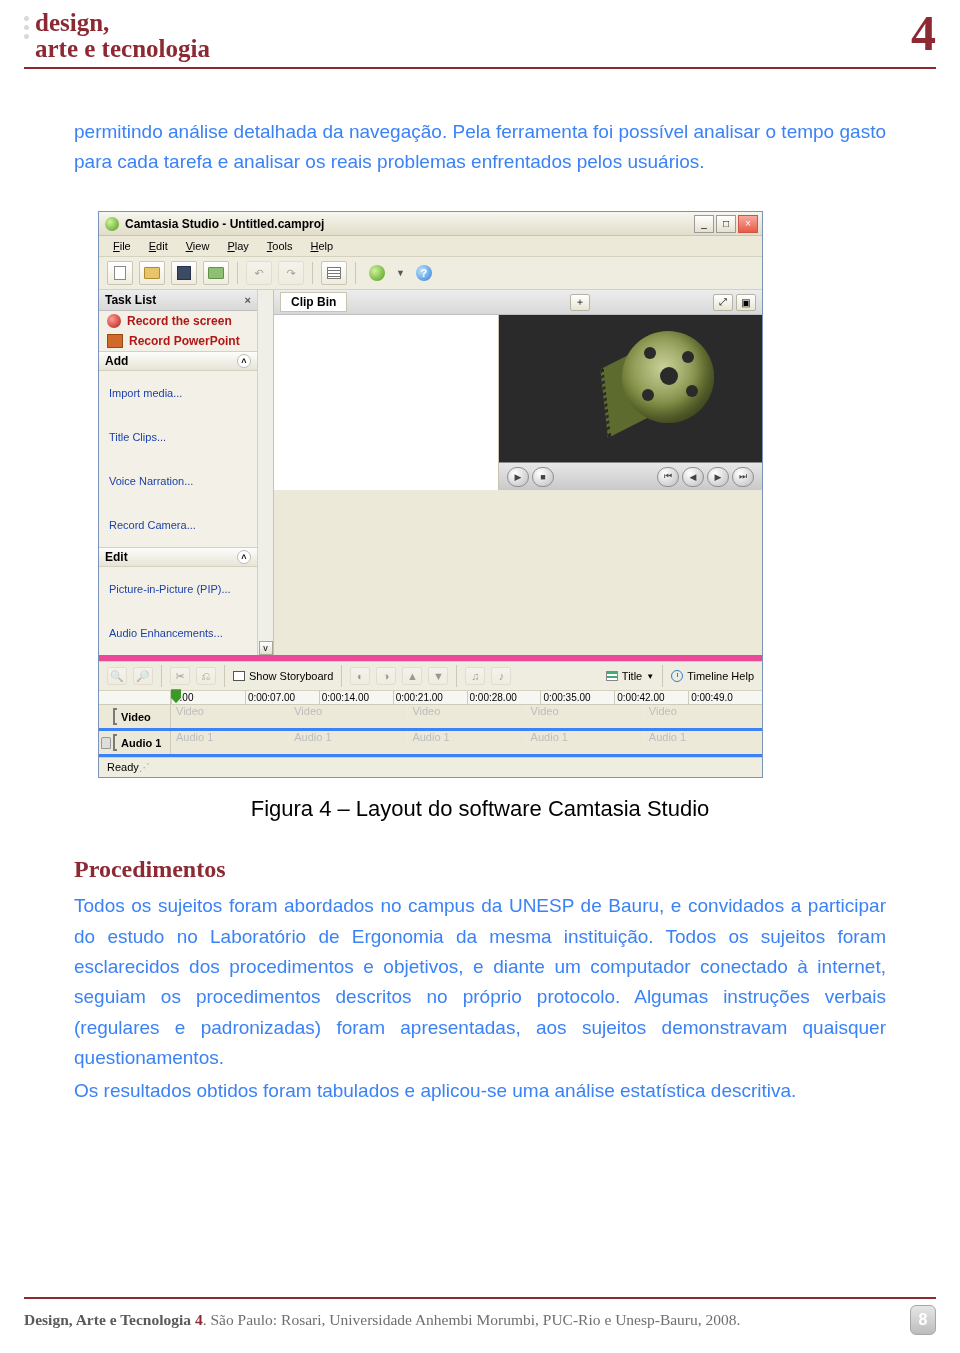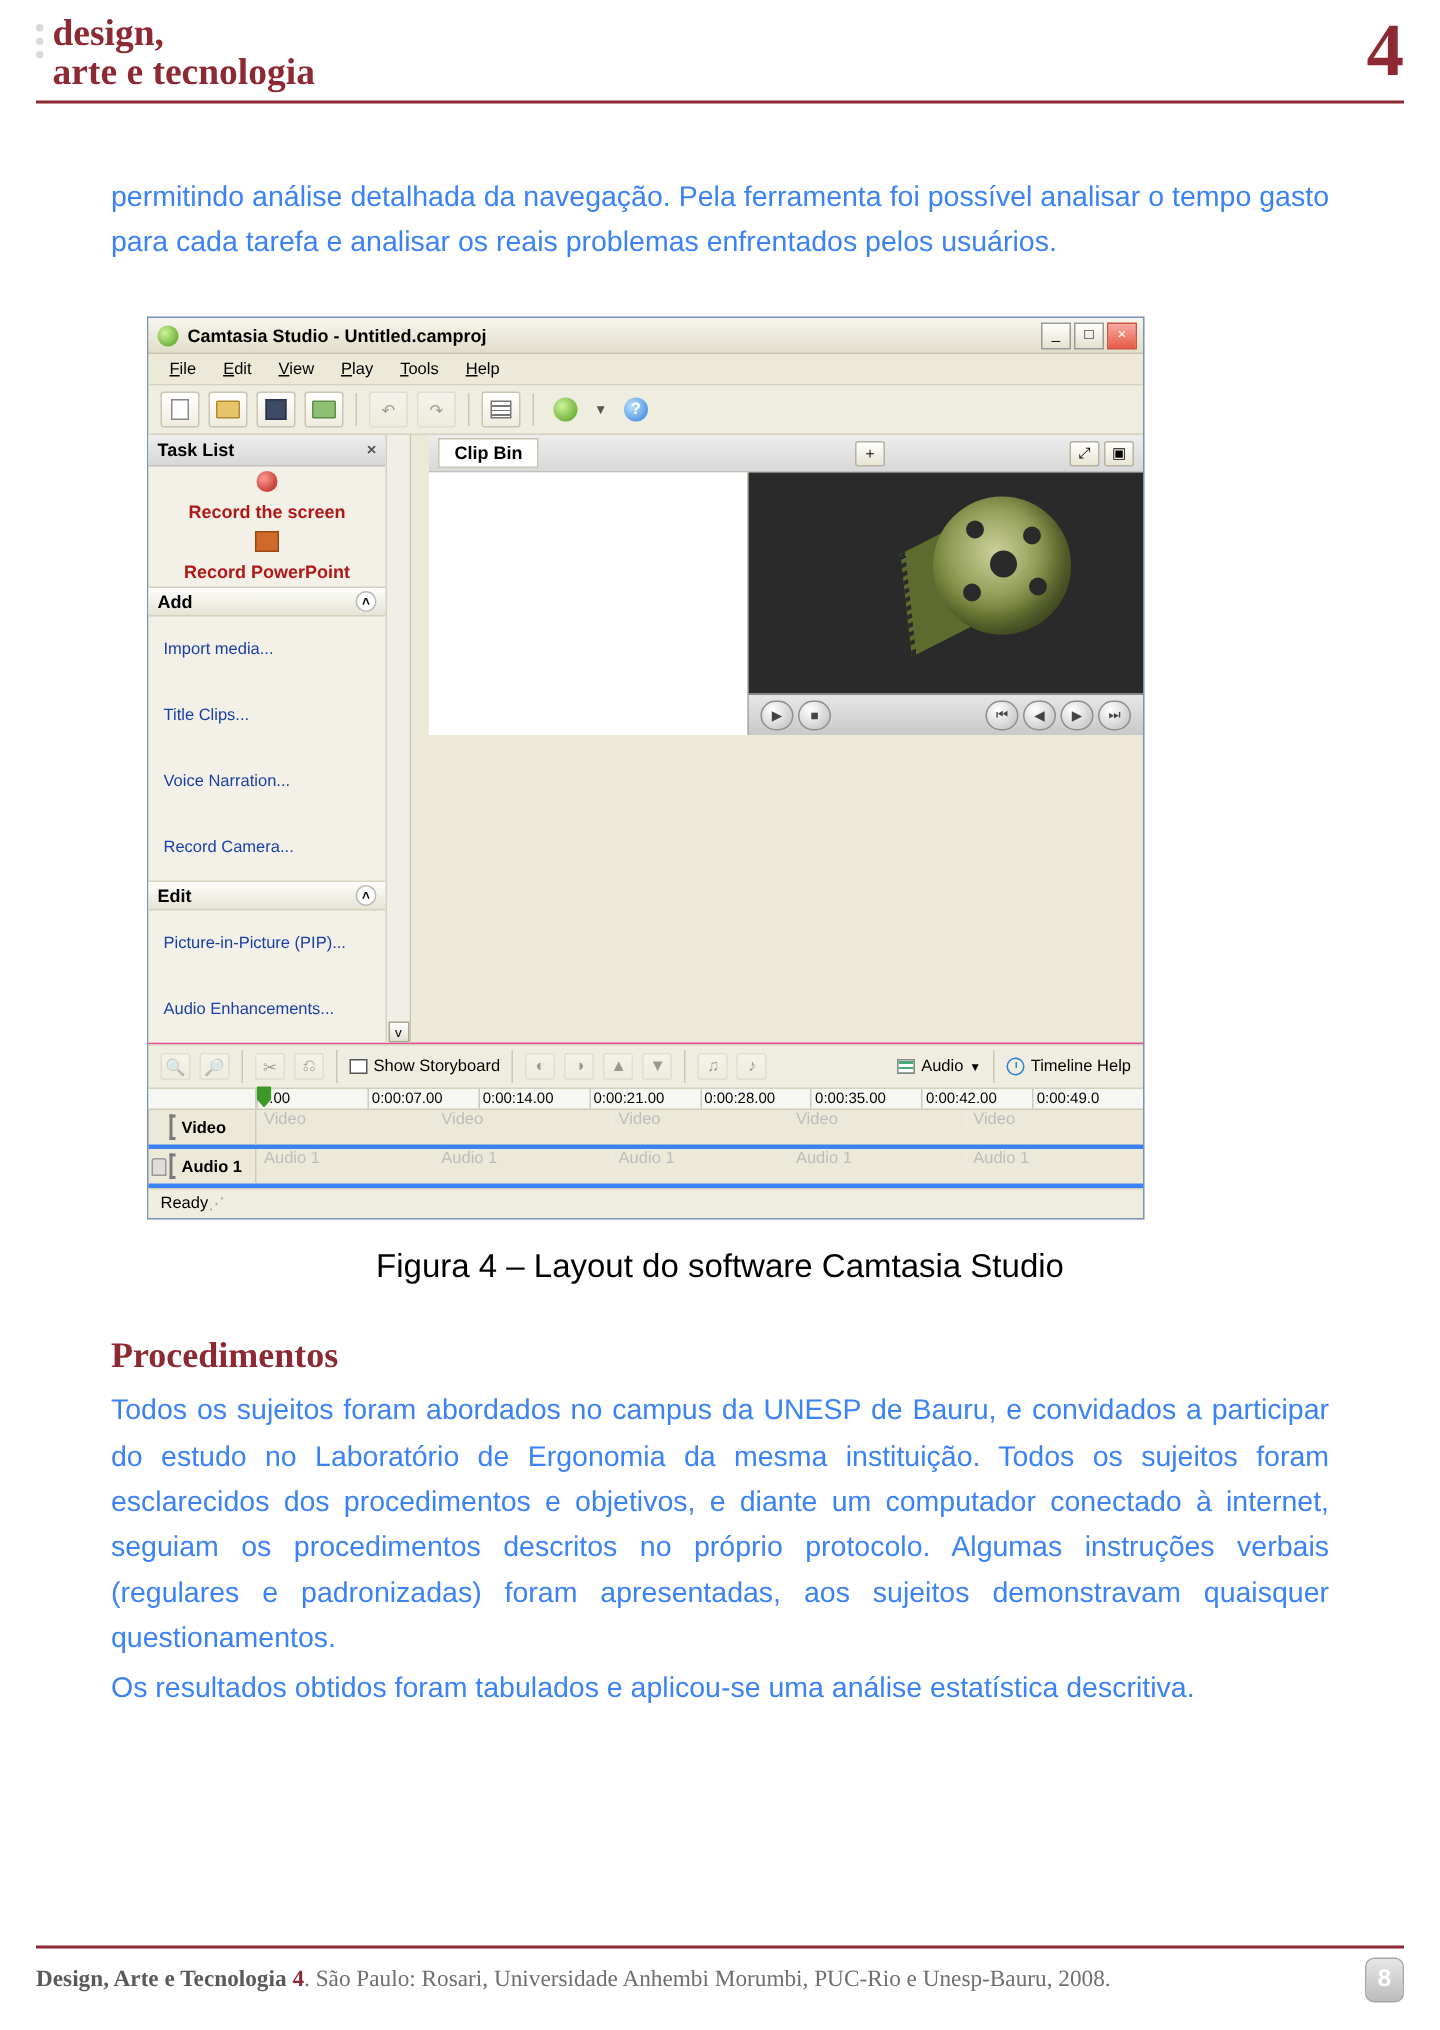--- a/index.html
+++ b/index.html
@@ -133,36 +133,36 @@
     border-radius:2px;
   }
   .tbtn.dim { opacity:.35; }
   .sep { width:1px; height:22px; background:#cbc8b8; margin:0 2px;}
   .pageicon { width:12px;height:14px;border:1px solid #888;background:#fff;position:relative;}
   .foldericon{width:16px;height:12px;background:#e8c56a;border:1px solid #b08a2e;border-radius:1px;}
   .floppy{width:14px;height:14px;background:#3c4a63;border:1px solid #27324a;}
   .greenball{width:16px;height:16px;border-radius:50%;background:radial-gradient(circle at 35% 35%,#cff39a,#4d9a17);}
   .helpball{width:16px;height:16px;border-radius:50%;background:radial-gradient(circle at 35% 35%,#bfe2ff,#2f7fd6);color:#fff;font-weight:bold;font-size:11px;line-height:16px;text-align:center;}
 
-  .workrow { display:flex; border-bottom:1px solid #ec4899;gap:12px;}
+  .workrow { display:flex; border-bottom:6px solid #ec4899;}
   .tasklist {
     width:175px; background:#f3f1e7;
     border-right:1px solid #c8c4b0;
     display:flex; flex-direction:column;
   }
   .panel-head {
     background:linear-gradient(#ededed,#d8d8d8);
     border-bottom:1px solid #bfbfbf;
     padding:3px 6px; font-weight:bold; font-size:12px;
     display:flex; align-items:center; justify-content:space-between;
   }
   .panel-head .xbtn{ font-size:11px; color:#555; }
   .task-item{
     display:flex;align-items:center;gap:6px;
-    padding:3px 8px; color:#b01818; font-weight:bold; font-size:12px;flex-direction:column;
+    padding:3px 8px; color:#b01818; font-weight:bold; font-size:12px;
   }
   .redball{width:14px;height:14px;border-radius:50%;background:radial-gradient(circle at 35% 35%,#ff9c94,#b21a10);}
   .pptico{width:16px;height:14px;background:#d06a2b;border:1px solid #9c4911;}
   .subhead{
     background:linear-gradient(#fdfdfb,#e7e4d6);
     border-top:1px solid #d5d1bf;border-bottom:1px solid #d5d1bf;
     padding:2px 6px;font-weight:bold;font-size:12px;
     display:flex;justify-content:space-between;align-items:center;
   }
   .chev{width:14px;height:14px;border:1px solid #bbb;border-radius:50%;background:#fff;font-size:9px;text-align:center;line-height:12px;}
@@ -432,21 +432,21 @@
         <div class="sb dim">◐</div>
         <div class="sb dim">◑</div>
         <div class="sb dim">▲</div>
         <div class="sb dim">▼</div>
         <div class="sep"></div>
         <div class="sb dim">♫</div>
         <div class="sb dim">♪</div>
         <div class="spacer"></div>
         <div class="lbl2">
           <span style="width:12px;height:10px;background:repeating-linear-gradient(#4a7,#4a7 2px,#fff 2px,#fff 4px);border:1px solid #888;"></span>
-          <span>Audio</span>
+          <span>Title</span>
           <span style="font-size:8px;">▼</span>
         </div>
         <div class="sep"></div>
         <div class="lbl2">
           <span class="clockicon"></span>
           <span>Timeline Help</span>
         </div>
       </div>
 
       <div class="ruler">

